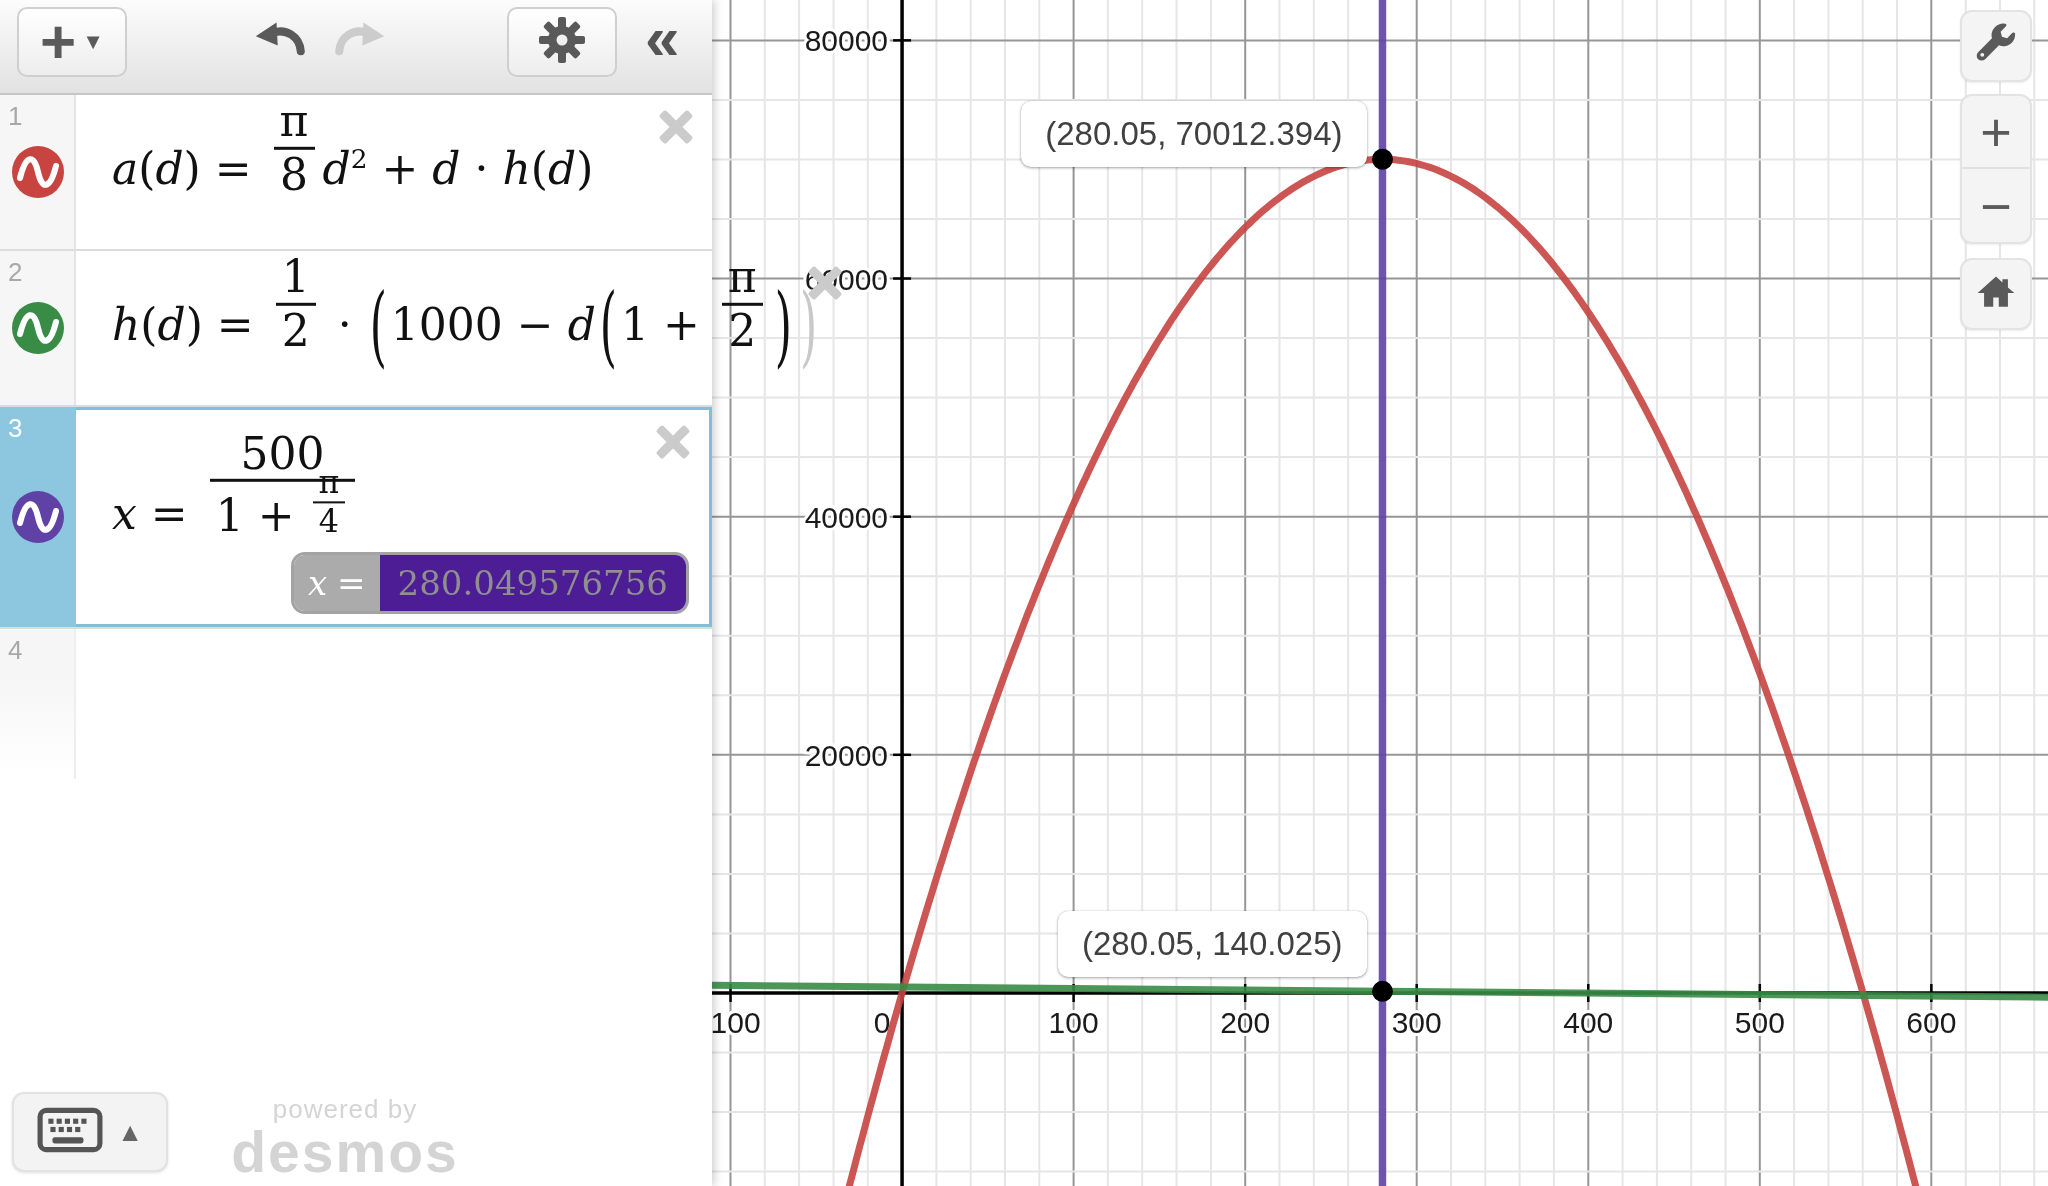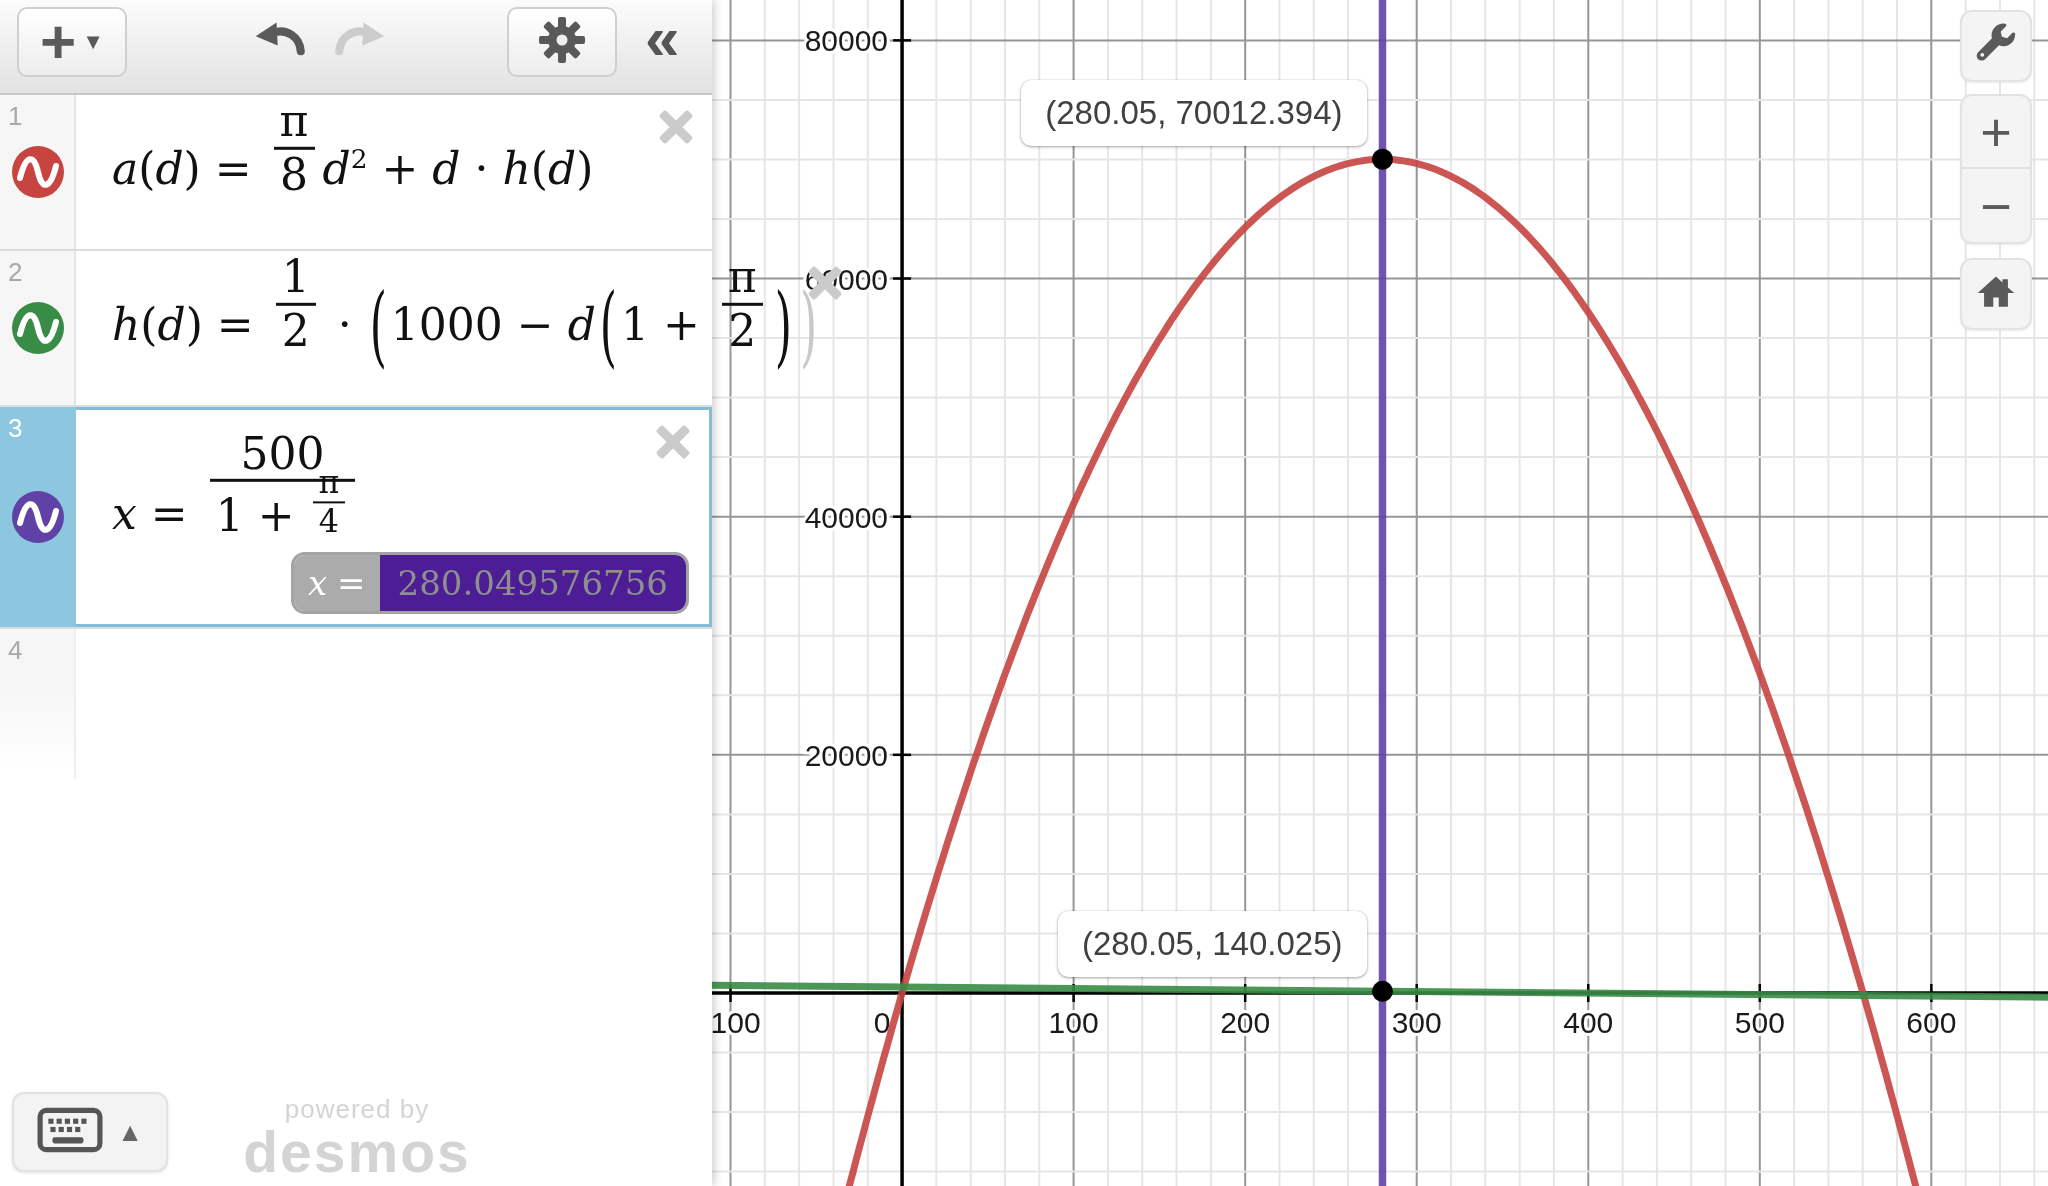--- a/index.html
+++ b/index.html
@@ -90,21 +90,21 @@
                 align-items:center; }
   .chip-label .mv { font-style:italic; }
   .chip-value { background:#4c1d95; color:#8f8f8f; padding:8px 18px; display:flex; align-items:center; }
 
   
   #kbd-btn { position:absolute; left:12px; top:1092px; width:156px; height:80px;
              background:#f3f3f3; border:2px solid #e2e2e2; border-radius:12px;
              display:flex; align-items:center; justify-content:center; gap:14px;
              box-shadow:0 1px 3px rgba(0,0,0,.12); cursor:pointer; }
   #kbd-btn .tri { font-size:26px; color:#666; }
-  #watermark { position:absolute; left:232px; top:1094px; width:250px; text-align:center;
+  #watermark { position:absolute; left:220px; top:1094px; width:250px; text-align:center;
                color:#d4d4d4; user-select:none; }
   #watermark .l1 { font-size:26px; letter-spacing:1px; }
   #watermark .l2 { font-size:57px; font-weight:bold; letter-spacing:2px; line-height:0.95; }
 </style>
 </head>
 <body>
 
 <div id="app">
 
   <div id="graph-area">
@@ -190,21 +190,21 @@
         <text x="176.07293271700053" y="765.8246987951807" font-size="30" fill="#1a1a1a" text-anchor="end" font-family="Liberation Sans, sans-serif" paint-order="stroke" stroke="#ffffff" stroke-width="6">20000</text>
         <text x="176.07293271700053" y="527.6720883534136" font-size="30" fill="#1a1a1a" text-anchor="end" font-family="Liberation Sans, sans-serif" paint-order="stroke" stroke="#ffffff" stroke-width="6">40000</text>
         <text x="176.07293271700053" y="289.51947791164656" font-size="30" fill="#1a1a1a" text-anchor="end" font-family="Liberation Sans, sans-serif" paint-order="stroke" stroke="#ffffff" stroke-width="6">60000</text>
         <text x="176.07293271700053" y="51.36686746987952" font-size="30" fill="#1a1a1a" text-anchor="end" font-family="Liberation Sans, sans-serif" paint-order="stroke" stroke="#ffffff" stroke-width="6">80000</text>
         <polyline points="0.0,1783.2 3.4,1766.6 6.9,1750.1 10.3,1733.7 13.7,1717.4 17.2,1701.1 20.6,1685.0 24.0,1668.9 27.4,1652.9 30.9,1637.0 34.3,1621.2 37.7,1605.5 41.2,1589.9 44.6,1574.3 48.0,1558.8 51.5,1543.4 54.9,1528.1 58.3,1512.9 61.8,1497.8 65.2,1482.8 68.6,1467.8 72.0,1452.9 75.5,1438.1 78.9,1423.4 82.3,1408.8 85.8,1394.3 89.2,1379.8 92.6,1365.4 96.1,1351.2 99.5,1337.0 102.9,1322.9 106.4,1308.8 109.8,1294.9 113.2,1281.0 116.7,1267.3 120.1,1253.6 123.5,1240.0 126.9,1226.5 130.4,1213.0 133.8,1199.7 137.2,1186.4 140.7,1173.3 144.1,1160.2 147.5,1147.2 151.0,1134.3 154.4,1121.4 157.8,1108.7 161.3,1096.0 164.7,1083.4 168.1,1070.9 171.5,1058.5 175.0,1046.2 178.4,1034.0 181.8,1021.8 185.3,1009.7 188.7,997.7 192.1,985.8 195.6,974.0 199.0,962.3 202.4,950.7 205.9,939.1 209.3,927.6 212.7,916.2 216.1,904.9 219.6,893.7 223.0,882.6 226.4,871.5 229.9,860.6 233.3,849.7 236.7,838.9 240.2,828.2 243.6,817.6 247.0,807.0 250.5,796.6 253.9,786.2 257.3,775.9 260.7,765.7 264.2,755.6 267.6,745.6 271.0,735.6 274.5,725.8 277.9,716.0 281.3,706.3 284.8,696.7 288.2,687.2 291.6,677.8 295.1,668.4 298.5,659.2 301.9,650.0 305.4,640.9 308.8,631.9 312.2,623.0 315.6,614.1 319.1,605.4 322.5,596.7 325.9,588.1 329.4,579.6 332.8,571.2 336.2,562.9 339.7,554.6 343.1,546.5 346.5,538.4 350.0,530.4 353.4,522.5 356.8,514.7 360.2,507.0 363.7,499.3 367.1,491.8 370.5,484.3 374.0,476.9 377.4,469.6 380.8,462.4 384.3,455.2 387.7,448.2 391.1,441.2 394.6,434.3 398.0,427.5 401.4,420.8 404.8,414.2 408.3,407.6 411.7,401.2 415.1,394.8 418.6,388.5 422.0,382.3 425.4,376.2 428.9,370.2 432.3,364.2 435.7,358.4 439.2,352.6 442.6,346.9 446.0,341.3 449.5,335.8 452.9,330.3 456.3,325.0 459.7,319.7 463.2,314.5 466.6,309.4 470.0,304.4 473.5,299.5 476.9,294.7 480.3,289.9 483.8,285.2 487.2,280.7 490.6,276.2 494.1,271.7 497.5,267.4 500.9,263.2 504.3,259.0 507.8,254.9 511.2,250.9 514.6,247.0 518.1,243.2 521.5,239.5 524.9,235.8 528.4,232.3 531.8,228.8 535.2,225.4 538.7,222.1 542.1,218.8 545.5,215.7 548.9,212.7 552.4,209.7 555.8,206.8 559.2,204.0 562.7,201.3 566.1,198.7 569.5,196.1 573.0,193.7 576.4,191.3 579.8,189.0 583.3,186.8 586.7,184.7 590.1,182.6 593.5,180.7 597.0,178.8 600.4,177.0 603.8,175.3 607.3,173.7 610.7,172.2 614.1,170.8 617.6,169.4 621.0,168.1 624.4,167.0 627.9,165.9 631.3,164.8 634.7,163.9 638.2,163.1 641.6,162.3 645.0,161.6 648.4,161.1 651.9,160.5 655.3,160.1 658.7,159.8 662.2,159.5 665.6,159.4 669.0,159.3 672.5,159.3 675.9,159.4 679.3,159.6 682.8,159.8 686.2,160.2 689.6,160.6 693.0,161.1 696.5,161.7 699.9,162.4 703.3,163.2 706.8,164.1 710.2,165.0 713.6,166.0 717.1,167.1 720.5,168.3 723.9,169.6 727.4,171.0 730.8,172.4 734.2,174.0 737.6,175.6 741.1,177.3 744.5,179.1 747.9,181.0 751.4,182.9 754.8,185.0 758.2,187.1 761.7,189.3 765.1,191.6 768.5,194.0 772.0,196.5 775.4,199.0 778.8,201.7 782.2,204.4 785.7,207.2 789.1,210.1 792.5,213.1 796.0,216.2 799.4,219.3 802.8,222.6 806.3,225.9 809.7,229.3 813.1,232.8 816.6,236.4 820.0,240.0 823.4,243.8 826.9,247.6 830.3,251.5 833.7,255.5 837.1,259.6 840.6,263.8 844.0,268.1 847.4,272.4 850.9,276.8 854.3,281.3 857.7,285.9 861.2,290.6 864.6,295.4 868.0,300.2 871.5,305.2 874.9,310.2 878.3,315.3 881.7,320.5 885.2,325.8 888.6,331.2 892.0,336.6 895.5,342.1 898.9,347.8 902.3,353.5 905.8,359.2 909.2,365.1 912.6,371.1 916.1,377.1 919.5,383.3 922.9,389.5 926.3,395.8 929.8,402.2 933.2,408.6 936.6,415.2 940.1,421.8 943.5,428.5 946.9,435.3 950.4,442.2 953.8,449.2 957.2,456.3 960.7,463.4 964.1,470.7 967.5,478.0 971.0,485.4 974.4,492.9 977.8,500.5 981.2,508.1 984.7,515.9 988.1,523.7 991.5,531.6 995.0,539.6 998.4,547.7 1001.8,555.9 1005.3,564.1 1008.7,572.5 1012.1,580.9 1015.6,589.4 1019.0,598.0 1022.4,606.7 1025.8,615.4 1029.3,624.3 1032.7,633.2 1036.1,642.2 1039.6,651.4 1043.0,660.5 1046.4,669.8 1049.9,679.2 1053.3,688.6 1056.7,698.2 1060.2,707.8 1063.6,717.5 1067.0,727.3 1070.4,737.1 1073.9,747.1 1077.3,757.1 1080.7,767.3 1084.2,777.5 1087.6,787.8 1091.0,798.1 1094.5,808.6 1097.9,819.2 1101.3,829.8 1104.8,840.5 1108.2,851.3 1111.6,862.2 1115.0,873.2 1118.5,884.3 1121.9,895.4 1125.3,906.6 1128.8,917.9 1132.2,929.3 1135.6,940.8 1139.1,952.4 1142.5,964.1 1145.9,975.8 1149.4,987.6 1152.8,999.5 1156.2,1011.5 1159.7,1023.6 1163.1,1035.8 1166.5,1048.0 1169.9,1060.4 1173.4,1072.8 1176.8,1085.3 1180.2,1097.9 1183.7,1110.6 1187.1,1123.3 1190.5,1136.2 1194.0,1149.1 1197.4,1162.1 1200.8,1175.2 1204.3,1188.4 1207.7,1201.7 1211.1,1215.1 1214.5,1228.5 1218.0,1242.0 1221.4,1255.6 1224.8,1269.3 1228.3,1283.1 1231.7,1297.0 1235.1,1310.9 1238.6,1325.0 1242.0,1339.1 1245.4,1353.3 1248.9,1367.6 1252.3,1382.0 1255.7,1396.4 1259.1,1411.0 1262.6,1425.6 1266.0,1440.3 1269.4,1455.1 1272.9,1470.0 1276.3,1485.0 1279.7,1500.1 1283.2,1515.2 1286.6,1530.4 1290.0,1545.8 1293.5,1561.2 1296.9,1576.6 1300.3,1592.2 1303.7,1607.9 1307.2,1623.6 1310.6,1639.4 1314.0,1655.3 1317.5,1671.3 1320.9,1687.4 1324.3,1703.6 1327.8,1719.8 1331.2,1736.1 1334.6,1752.6" fill="none" stroke="#c74440" stroke-opacity="0.9" stroke-width="7"></polyline>
         <line x1="0" y1="985.3275840343915" x2="1336" y2="997.2479329734672" stroke="#388c46" stroke-opacity="0.9" stroke-width="7"></line>
         <line x1="670.4866904802467" y1="0" x2="670.4866904802467" y2="1186" stroke="#6042a6" stroke-opacity="0.9" stroke-width="7.5"></line>
         <circle cx="670.4866904802467" cy="159.2955895180723" r="10.5" fill="#000"></circle>
         <circle cx="670.4866904802467" cy="991.3099432730924" r="10.5" fill="#000"></circle>
       </svg>
-    <div class="point-label" id="plabel0" style="right: 681.513px; bottom: 1040px;">(280.05, 70012.394)</div>
+    <div class="point-label" id="plabel0" style="right: 681.513px; bottom: 1019px;">(280.05, 70012.394)</div>
     <div class="point-label" id="plabel1" style="right: 681.513px; bottom: 209px;">(280.05, 140.025)</div>
   </div>
 
   <div class="gbtn" id="wrench-btn">
     <span>
       <svg width="42" height="42" viewBox="0 0 48 48">
           <path fill="#5a5a5a" d="M45.8 12.1a1.8 1.8 0 0 0-3-.85l-6.1 6.1-5.9-1.5-1.5-5.9 6.1-6.1a1.8 1.8 0 0 0-.9-3A13.3 13.3 0 0 0 19.4 17.5L3.6 33.3a5.6 5.6 0 0 0 8 8l15.8-15.8A13.3 13.3 0 0 0 45.8 12.1zM8.3 38.6a2.2 2.2 0 1 1 0-4.4 2.2 2.2 0 0 1 0 4.4z"></path>
         </svg>
     </span>
   </div>

